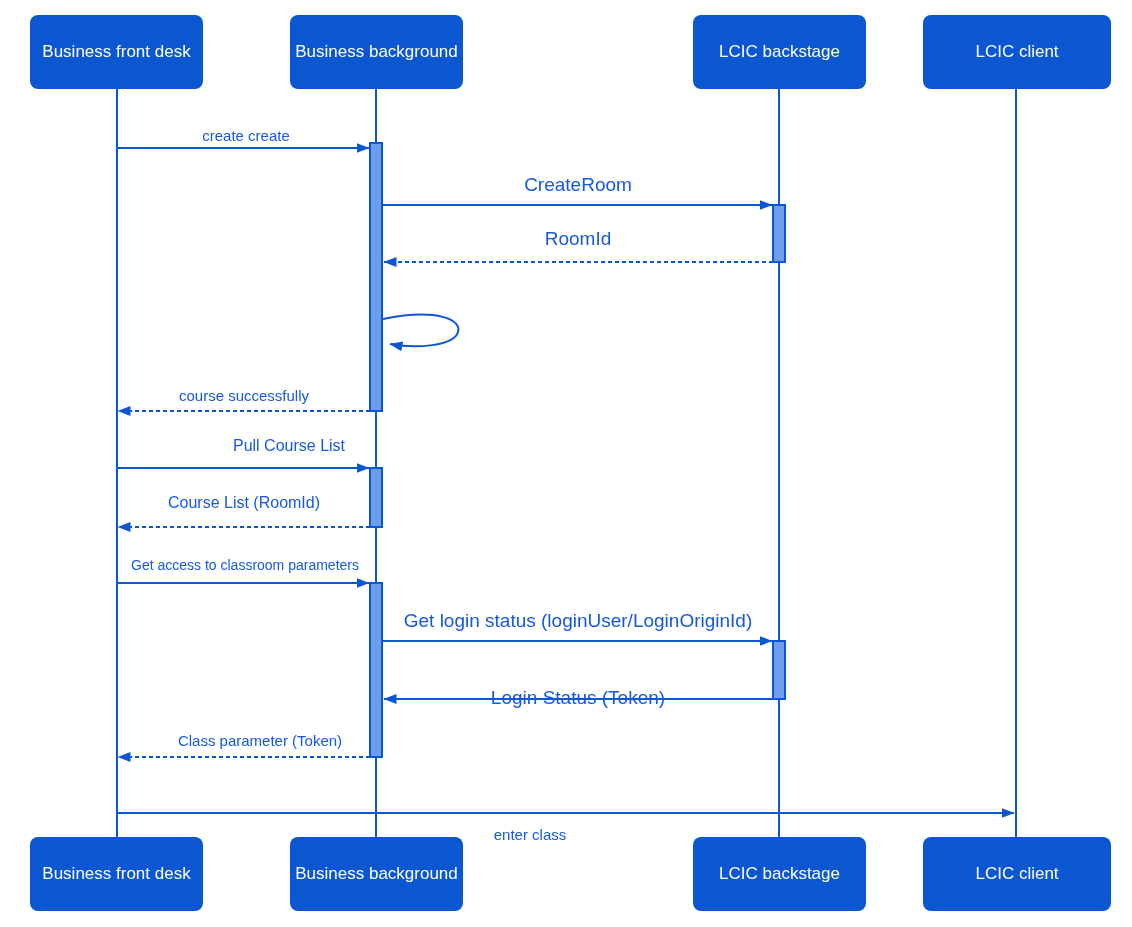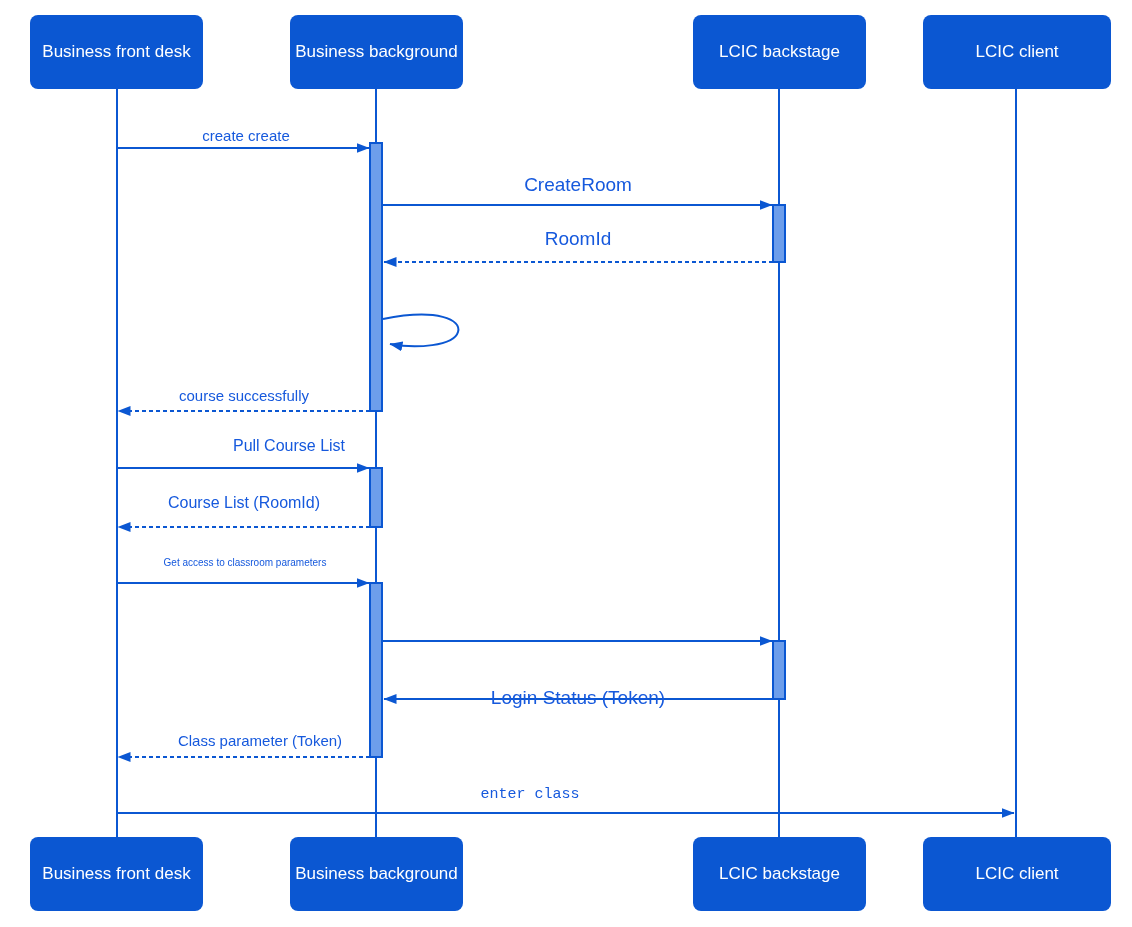--- a/index.html
+++ b/index.html
@@ -43,21 +43,21 @@
   .msg{
     position:absolute;
     transform:translateX(-50%);
     color:var(--message-text);
     white-space:nowrap;
     z-index:2;
     line-height:1.15;
   }
   .msg.s{font-size:15px;}
   .msg.m{font-size:16px;}
-  .msg.xs{font-size:10px;}
+  .msg.xs{font-size:14px;}
   .msg.b{font-size:19px;}
 </style>
 </head>
 <body>
 
 <div id="diagram">
 
   <svg id="wires" viewBox="0 0 1132 927" xmlns="http://www.w3.org/2000/svg">
     <defs>
       <marker id="arrow" markerWidth="14" markerHeight="11" refX="12.5" refY="5" orient="auto" markerUnits="userSpaceOnUse">
@@ -100,17 +100,18 @@
   <div class="actor-box" style="left:693px; top:837px; width:173px;">LCIC backstage</div>
   <div class="actor-box" style="left:923px; top:837px; width:188px;">LCIC client</div>
 
   <div class="msg s" style="left:246px; top:127px;">create create</div>
   <div class="msg b" style="left:578px; top:174px;">CreateRoom</div>
   <div class="msg b" style="left:578px; top:228px;">RoomId</div>
   <div class="msg s" style="left:244px; top:387px;">course successfully</div>
   <div class="msg m" style="left:244px; top:437px;margin-left:45px;">Pull Course List</div>
   <div class="msg m" style="left:244px; top:494px;">Course List (RoomId)</div>
   <div class="msg xs" style="left:245px; top:557px;">Get access to classroom parameters</div>
+  <div class="msg b" style="left:578px; top:610px;">Get login status (loginUser/LoginOriginId)</div>
   <div class="msg b" style="left:578px; top:687px;">Login Status (Token)</div>
   <div class="msg s" style="left:260px; top:732px;">Class parameter (Token)</div>
-  <div class="msg s" style="left:530px; top:786px;font-family:Liberation Mono, monospace;">enter class</div>
+  <div class="msg s" style="left:530px; top:826px;">enter class</div>
 
 </div>
 
 </body></html>

